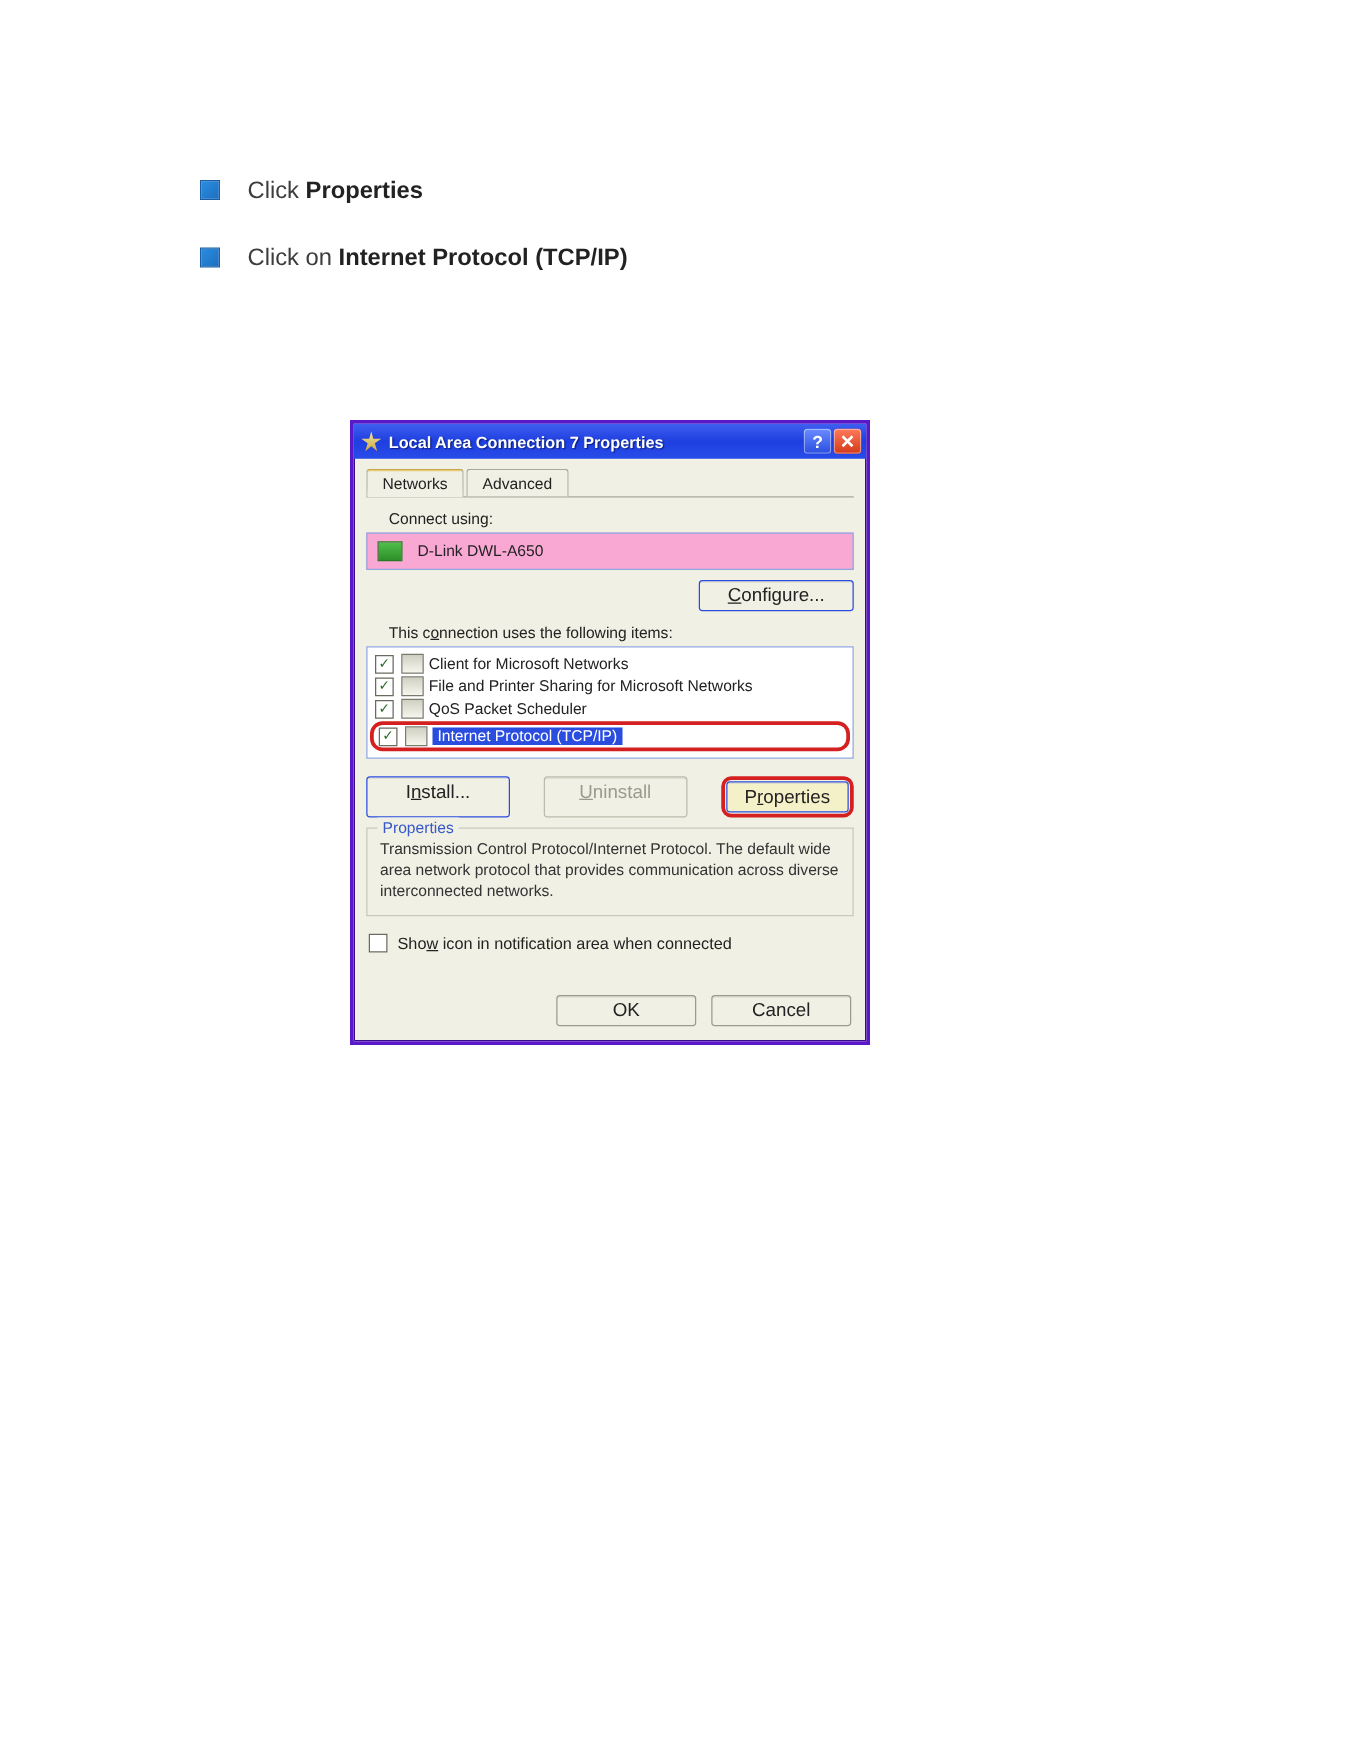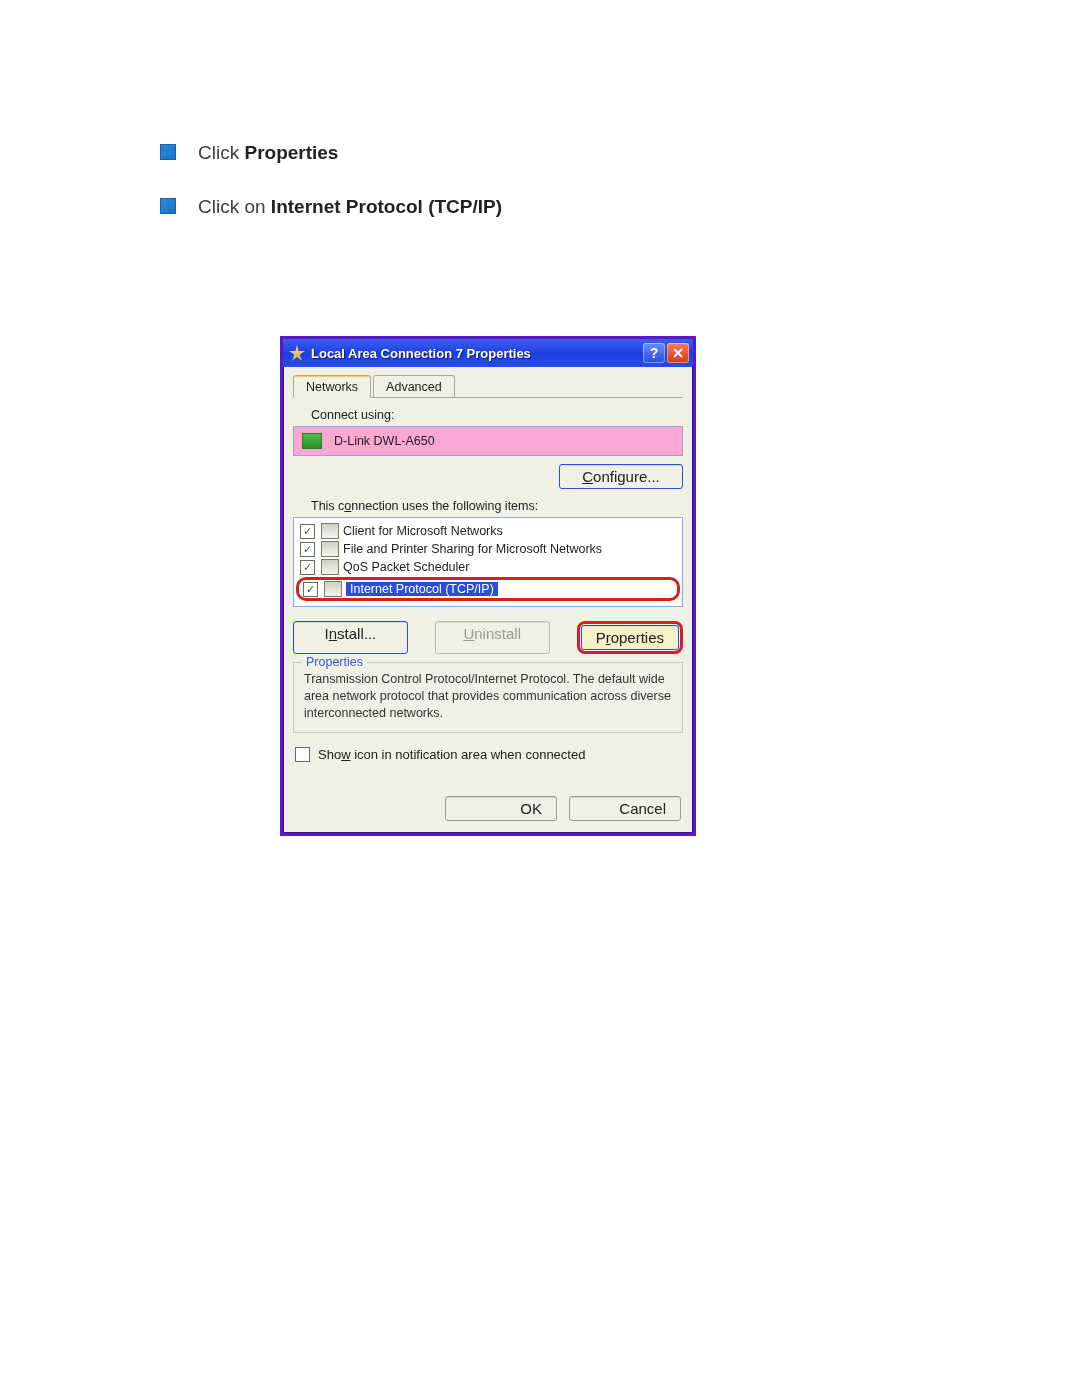--- a/index.html
+++ b/index.html
@@ -226,21 +226,21 @@
   .show-icon-row .cb {
     width: 13px; height: 13px;
     border: 1px solid #6a6a5e; background: #fff;
     margin-right: 8px;
   }
 
   .dlg-bottom {
     display: flex; justify-content: flex-end; gap: 12px;
     margin: 34px 2px 0 0;
   }
-  .dlg-bottom .xp-btn { min-width: 82px; border-color: #9a9a8e; text-align: right; }
+  .dlg-bottom .xp-btn { min-width: 82px; border-color: #9a9a8e; }
 
   u.mn { text-decoration: underline; }
 </style>
 </head>
 <body>
 
 <div class="instructions">
   <div class="bullet-row">
     <div class="bullet-square"></div>
     <div class="bullet-text">

